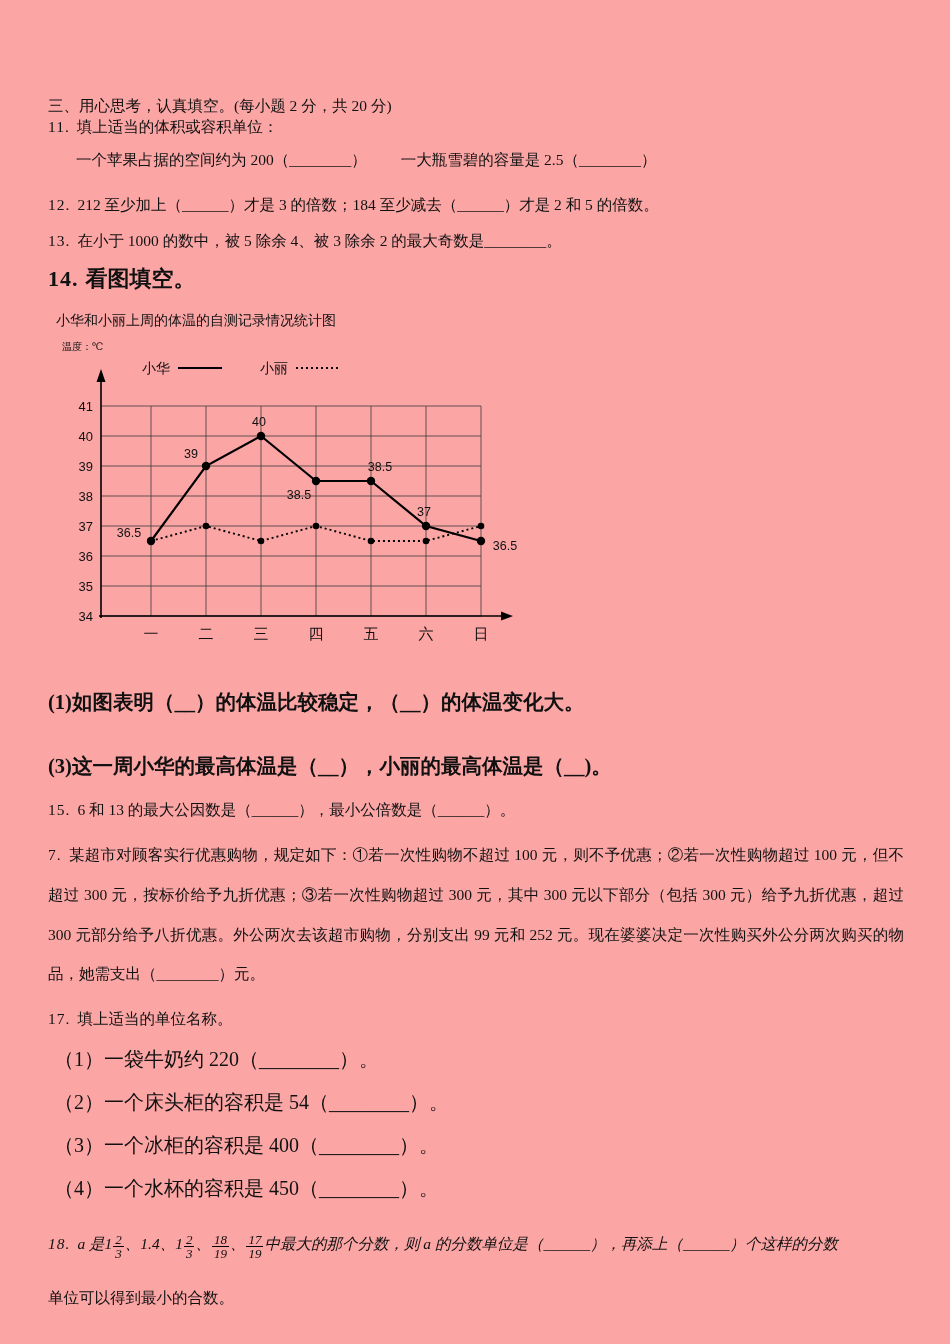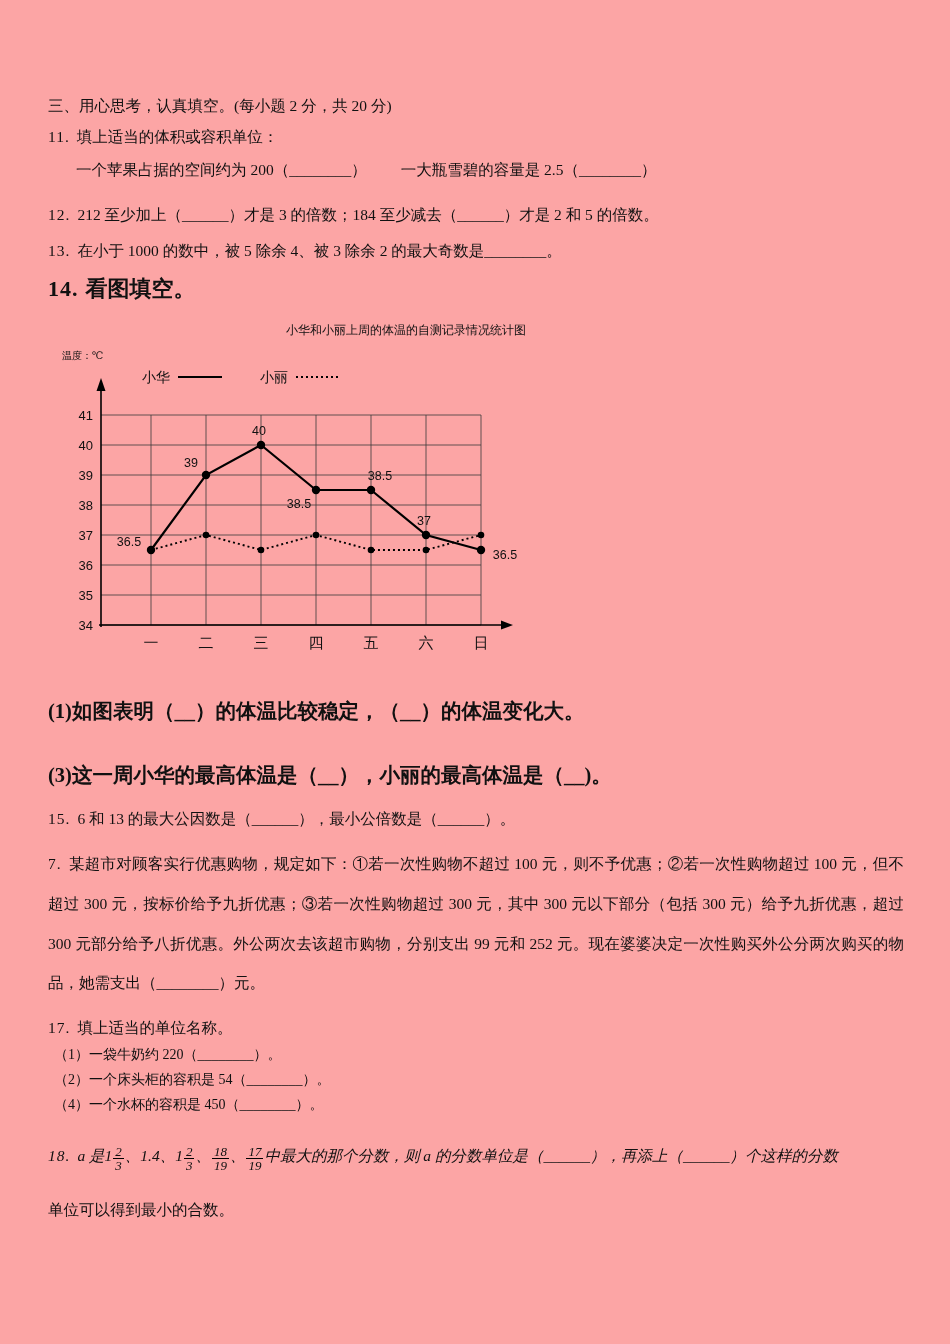--- a/index.html
+++ b/index.html
@@ -5,45 +5,45 @@
   html,body{margin:0;padding:0;background:#e8e8e8;}
   .page{
     width:950px;height:1344px;background:#fca5a5;margin:0 auto;
     font-family:"Liberation Serif","DejaVu Serif",serif;color:#111;
     position:relative;overflow:hidden;box-sizing:border-box;
   }
   .content{padding:96px 46px 0 48px;}
   p{margin:0;}
   .t15{font-size:15.5px;line-height:1.35;}
   .qnum{font-family:"Liberation Serif","DejaVu Serif",serif;letter-spacing:1px;margin-right:7px;}
-  .mt10{margin-top:10px;} .mt12{margin-top:12px;} .mt14{margin-top:15px;}
+  .mt10{} .mt12{margin-top:12px;} .mt14{margin-top:15px;}
   .mt17{margin-top:24px;} .mt20{margin-top:20px;}
   .big-head{font-size:22px;font-weight:600;margin-top:12px;}
   .gap-a{margin-right:34px;margin-left:28px;}
   
   .chart{margin-top:18px;margin-left:8px;width:490px;}
-  .chart-title{font-size:12px;text-align:right;width:470px;}
+  .chart-title{font-size:14px;text-align:left;width:470px;}
   .chart-ylabel{font-size:10px;margin:10px 0 2px 6px;}
   svg text{font-family:"Liberation Sans","DejaVu Sans",sans-serif;fill:#111;}
   .grid{stroke:#3a3a3a;stroke-width:0.8;}
   .axis{stroke:#000;stroke-width:1.6;}
   .axfill{fill:#000;}
   .solline{stroke:#000;stroke-width:2.2;fill:none;}
   .dotline{stroke:#000;stroke-width:1.9;stroke-dasharray:2 3;fill:none;}
   .dot{fill:#000;}
   .tick{font-size:13px;}
   .xlab{font-size:15px;}
   .vlab{font-size:12.5px;}
   .legtext{font-size:14px;}
   
   .subq{font-size:20.5px;font-weight:600;margin-top:36px;}
   .subq:first-of-type{margin-top:30px;}
   
   .q16{text-align:justify;line-height:2.58;margin-top:14px;}
-  .q17-item{font-size:14px;margin-top:7px;margin-left:6px;}
+  .q17-item{font-size:20px;margin-top:16px;margin-left:6px;}
   
   .q18{margin-top:24px;line-height:2.3;font-style:italic;}
   .frac{display:inline-block;text-align:center;vertical-align:-9px;line-height:1.05;font-size:13px;margin:0 1px;}
   .frac .fn{display:block;border-bottom:1px solid #000;padding:0 2px;}
   .frac .fd{display:block;padding:0 2px;}
   .q18-last{margin-top:26px;}
 </style>
 </head>
 <body>
 
@@ -148,20 +148,21 @@
 
     <p class="t15 q16">
       <span class="qnum">7.</span><span>某超市对顾客实行优惠购物，规定如下：①若一次性购物不超过 100 元，则不予优惠；②若一次性购物超过 100 元，但不超过 300 元，按标价给予九折优惠；③若一次性购物超过 300 元，其中 300 元以下部分（包括 300 元）给予九折优惠，超过 300 元部分给予八折优惠。外公两次去该超市购物，分别支出 99 元和 252 元。现在婆婆决定一次性购买外公分两次购买的物品，她需支出（________）元。</span>
     </p>
 
     <p class="t15 mt14">
       <span class="qnum">17.</span><span>填上适当的单位名称。</span>
     </p>
     <p class="q17-item">（1）一袋牛奶约 220（________）。</p>
     <p class="q17-item">（2）一个床头柜的容积是 54（________）。</p>
+    <p class="q17-item">（3）一个冰柜的容积是 400（________）。</p>
     <p class="q17-item">（4）一个水杯的容积是 450（________）。</p>
 
     <p class="t15 q18">
       <span class="qnum">18.</span><span>a 是</span><span><span>1</span><span class="frac"><span class="fn">2</span><span class="fd">3</span></span></span><span>、1.4、</span><span><span>1</span><span class="frac"><span class="fn">2</span><span class="fd">3</span></span></span><span>、</span><span class="frac"><span class="fn">18</span><span class="fd">19</span></span><span>、</span><span class="frac"><span class="fn">17</span><span class="fd">19</span></span><span>中最大的那个分数，则 a 的分数单位是（______），再添上（______）个这样的分数</span>
     </p>
     <p class="t15 q18-last">单位可以得到最小的合数。</p>
 
   </div>
 </div>
 

